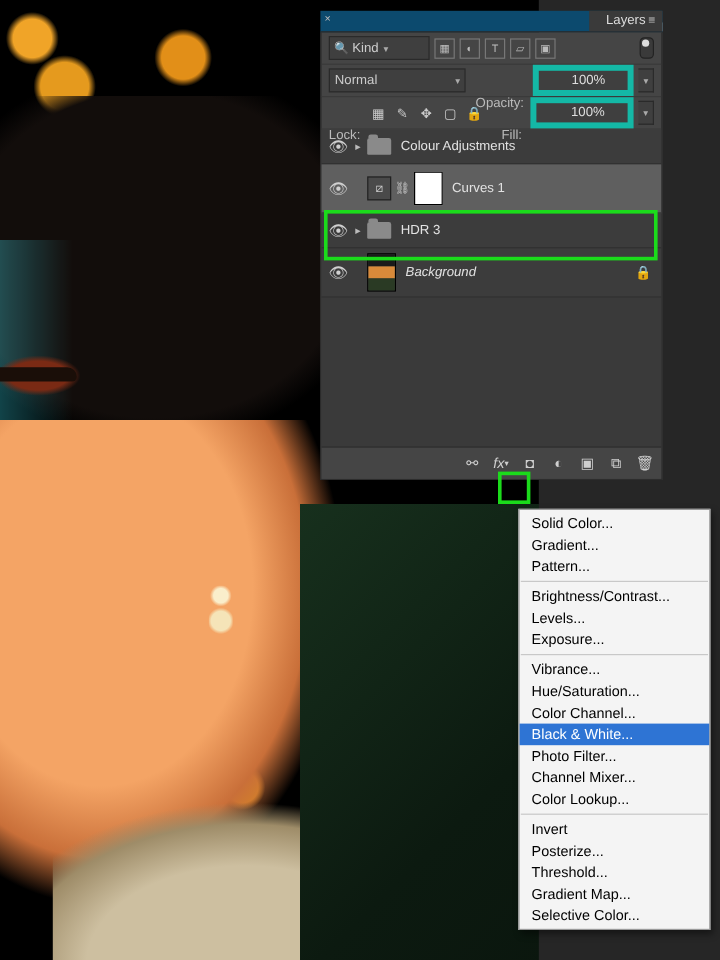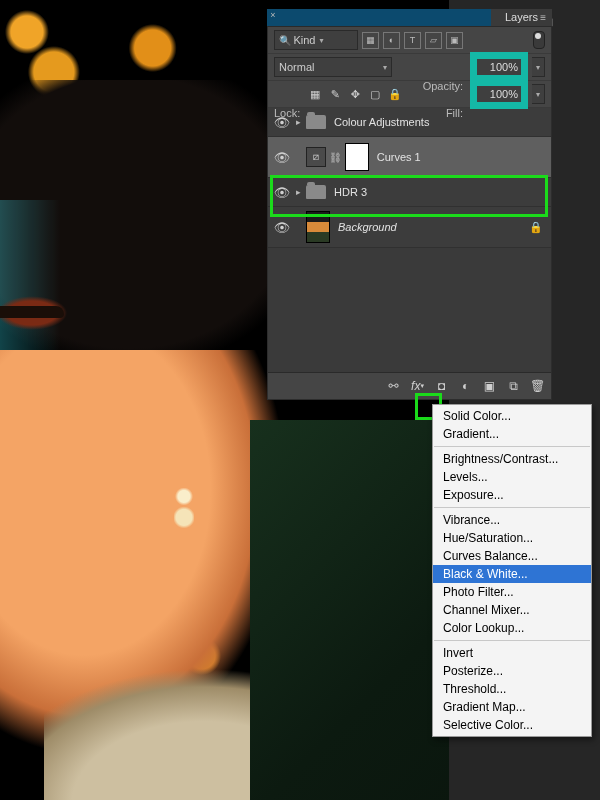--- a/index.html
+++ b/index.html
@@ -12,21 +12,21 @@
 .tab{display:inline-block;height:17px;line-height:17px;padding:0 14px;background:#3a3a3a;color:#ddd;}
 .close-x{position:absolute;left:0;top:0;width:12px;height:12px;color:#bbb;font-size:9px;line-height:12px;text-align:center;}
 .panel-menu{position:absolute;right:6px;top:3px;color:#bbb;font-size:10px;}
 .panel-body{background:#454545;border:1px solid #2d2d2d;border-top:none;}
 .row{display:flex;align-items:center;height:26px;padding:0 6px;gap:4px;border-bottom:1px solid #3a3a3a;}
 .dd{height:18px;background:#3f3f3f;border:1px solid #2a2a2a;display:flex;align-items:center;padding:0 4px;color:#ccc;position:relative;}
 .dd .chev{margin-left:4px;color:#aaa;font-size:8px;}
 .mini-icon{width:16px;height:16px;display:flex;align-items:center;justify-content:center;color:#ccc;font-size:11px;}
 .filter-icon{width:15px;height:15px;border:1px solid #777;display:flex;align-items:center;justify-content:center;font-size:9px;color:#bbb;}
 .lbl{color:#bbb;margin-right:3px;margin-top:37px;}
-.opfield{width:38px;height:16px;background:#3f3f3f;border:7px solid #14b8a6;display:flex;align-items:center;justify-content:flex-end;padding:0 3px;color:#ddd;}
+.opfield{width:38px;height:16px;background:#3f3f3f;border:5px solid #14b8a6;display:flex;align-items:center;justify-content:flex-end;padding:0 19px;color:#ddd;}
 .op-chev{width:12px;height:18px;background:#3f3f3f;border:1px solid #2a2a2a;border-left:none;display:flex;align-items:center;justify-content:center;color:#aaa;font-size:8px;}
 
 
 .layer-list{background:#3c3c3c;}
 .layer{display:flex;align-items:center;height:28px;border-bottom:1px solid #303030;position:relative;}
 .layer.tall{height:40px;}
 .layer.selected{background:#5f5f5f;}
 .eye{width:28px;display:flex;align-items:center;justify-content:center;color:#d0d0d0;font-size:13px;}
 .disclose{width:10px;color:#bbb;font-size:9px;}
 .folder{width:20px;height:14px;background:#8a8a8a;border-radius:2px 2px 1px 1px;position:relative;}
@@ -41,21 +41,21 @@
 .empty{height:124px;background:#3a3a3a;}
 
 
 .hilite{position:absolute;border:3px solid #1bdb1b;pointer-events:none;box-sizing:border-box;}
 
 
 .footer{height:26px;background:#454545;display:flex;align-items:center;justify-content:flex-end;padding:0 6px;gap:9px;border-top:1px solid #2a2a2a;}
 .footer .fic{width:15px;height:15px;color:#cfcfcf;font-size:12px;display:flex;align-items:center;justify-content:center;}
 
 
-.ctx{position:absolute;left:432px;top:404px;width:158px;background:#f4f4f4;border:1px solid #9a9a9a;box-shadow:2px 3px 6px rgba(0,0,0,.45);color:#000;font-size:12px;padding:2px 0;}
+.ctx{position:absolute;left:432px;top:424px;width:158px;background:#f4f4f4;border:1px solid #9a9a9a;box-shadow:2px 3px 6px rgba(0,0,0,.45);color:#000;font-size:12px;padding:2px 0;}
 .ctx .itm{height:18px;line-height:18px;padding:0 10px;white-space:nowrap;}
 .ctx .itm.sel{background:#2e74d4;color:#fff;}
 .ctx hr{border:none;border-top:1px solid #c8c8c8;margin:3px 1px;}
 
 
 .darkstrip{position:absolute;left:449px;top:0;width:151px;height:800px;background:#262626;}
 
 .collapse-arrows{position:absolute;left:539px;top:16px;color:#8a8a8a;font-size:10px;letter-spacing:-2px;}
 </style>
 </head>
@@ -195,28 +195,29 @@
       </div>
     </div>
   </div>
 
   <div class="hilite" style="left:270px;top:175px;width:278px;height:42px;"></div>
   <div class="hilite" style="left:415px;top:393px;width:27px;height:27px;"></div>
 
   <div class="ctx">
     <div class="itm">Solid Color...</div>
     <div class="itm">Gradient...</div>
+    <div class="itm">Pattern...</div>
     <hr>
     <div class="itm">Brightness/Contrast...</div>
     <div class="itm">Levels...</div>
     <div class="itm">Exposure...</div>
     <hr>
     <div class="itm">Vibrance...</div>
     <div class="itm">Hue/Saturation...</div>
-    <div class="itm">Curves Balance...</div>
+    <div class="itm">Color Channel...</div>
     <div class="itm sel">Black &amp; White...</div>
     <div class="itm">Photo Filter...</div>
     <div class="itm">Channel Mixer...</div>
     <div class="itm">Color Lookup...</div>
     <hr>
     <div class="itm">Invert</div>
     <div class="itm">Posterize...</div>
     <div class="itm">Threshold...</div>
     <div class="itm">Gradient Map...</div>
     <div class="itm">Selective Color...</div>

